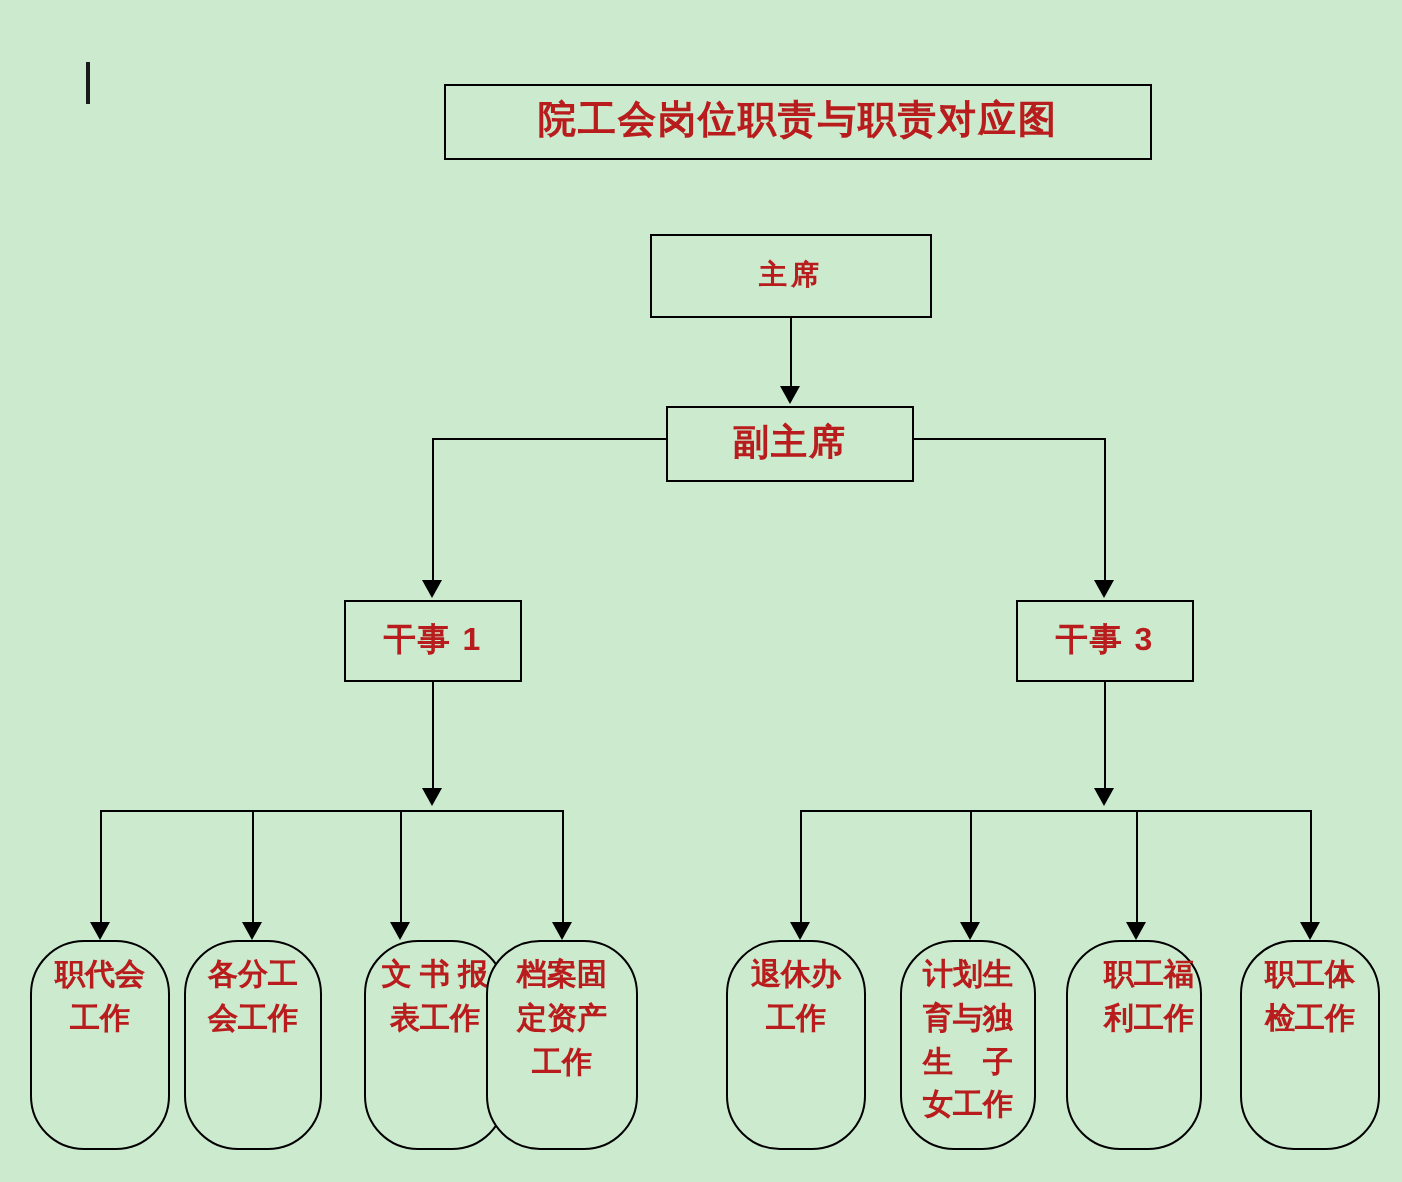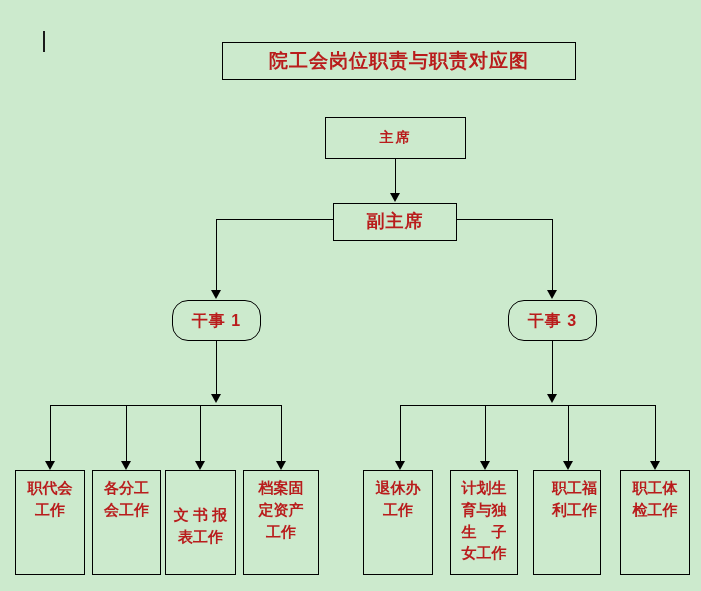--- a/index.html
+++ b/index.html
@@ -66,33 +66,33 @@
     font-size: 18px;
     letter-spacing: 1px;
   }
   .node-staff {
     width: 89px;
     height: 41px;
     top: 300px;
     font-size: 16px;
     letter-spacing: 1px;
     font-weight: bold;
-    border-radius: 16px;
   }
   .node-staff1 { left: 172px; }
   .node-staff2 { left: 508px; }
 
   .leaf {
     top: 470px;
     height: 105px;
     font-size: 15px;
     align-items: flex-start;
     padding-top: 6px;
     line-height: 1.45;
     font-weight: bold;
+    border-radius: 27px;
   }
   .leaf .txt {
     display: block;
     width: 100%;
     padding: 0 3px;
     box-sizing: border-box;
   }
 
   
   .vline {
@@ -179,21 +179,21 @@
   <div class="arrow" style="left:563px; top:461px;"></div>
   <div class="vline" style="left:655px; top:405px; height:57px;"></div>
   <div class="arrow" style="left:650px; top:461px;"></div>
 
   <div class="node leaf" style="left:15px; width:70px;">
     <span class="txt">职代会<br>工作</span>
   </div>
   <div class="node leaf" style="left:92px; width:69px;justify-content:center;">
     <span class="txt">各分工<br>会工作</span>
   </div>
-  <div class="node leaf" style="left:165px; width:71px;align-items:center;">
+  <div class="node leaf" style="left:182px; width:71px;">
     <span class="txt">文 书 报<br>表工作</span>
   </div>
   <div class="node leaf" style="left:243px; width:76px;">
     <span class="txt">档案固<br>定资产<br>工作</span>
   </div>
 
   <div class="node leaf" style="left:363px; width:70px;">
     <span class="txt">退休办<br>工作</span>
   </div>
   <div class="node leaf" style="left:450px; width:68px;">

